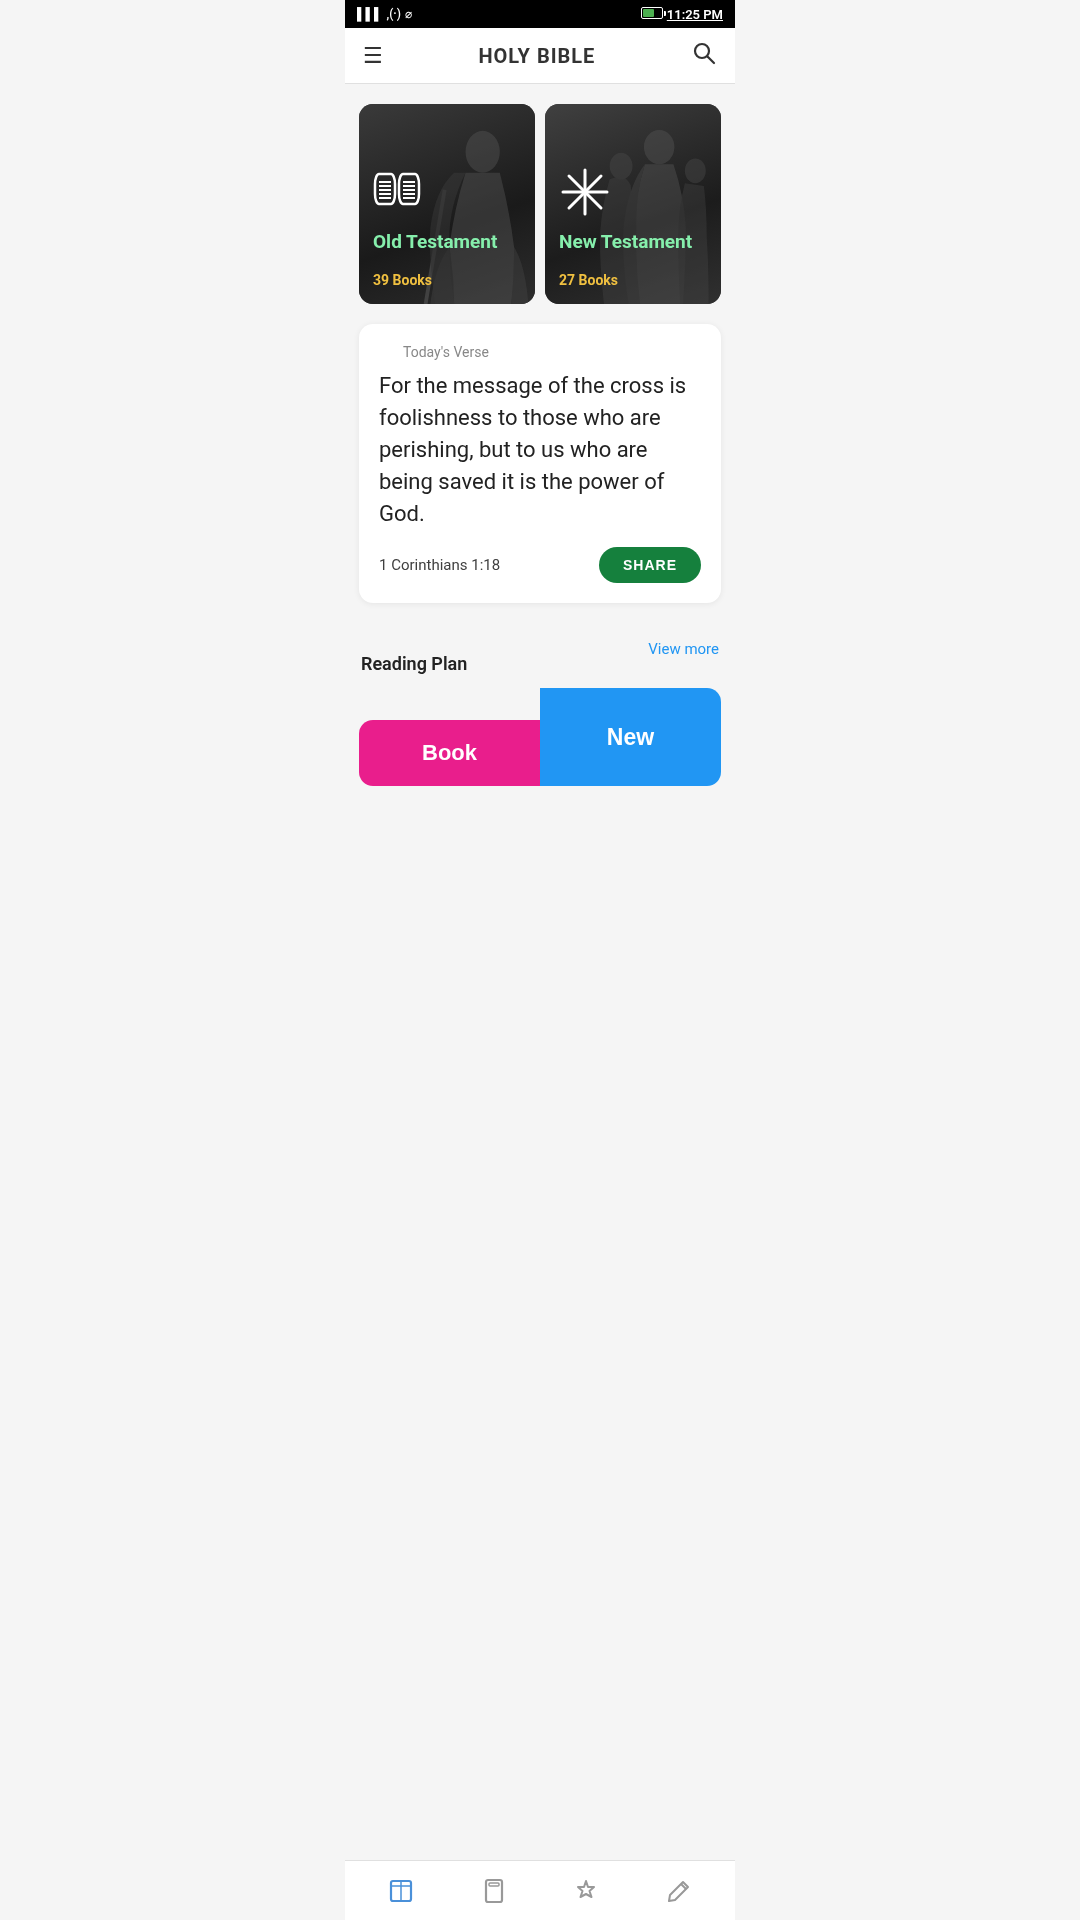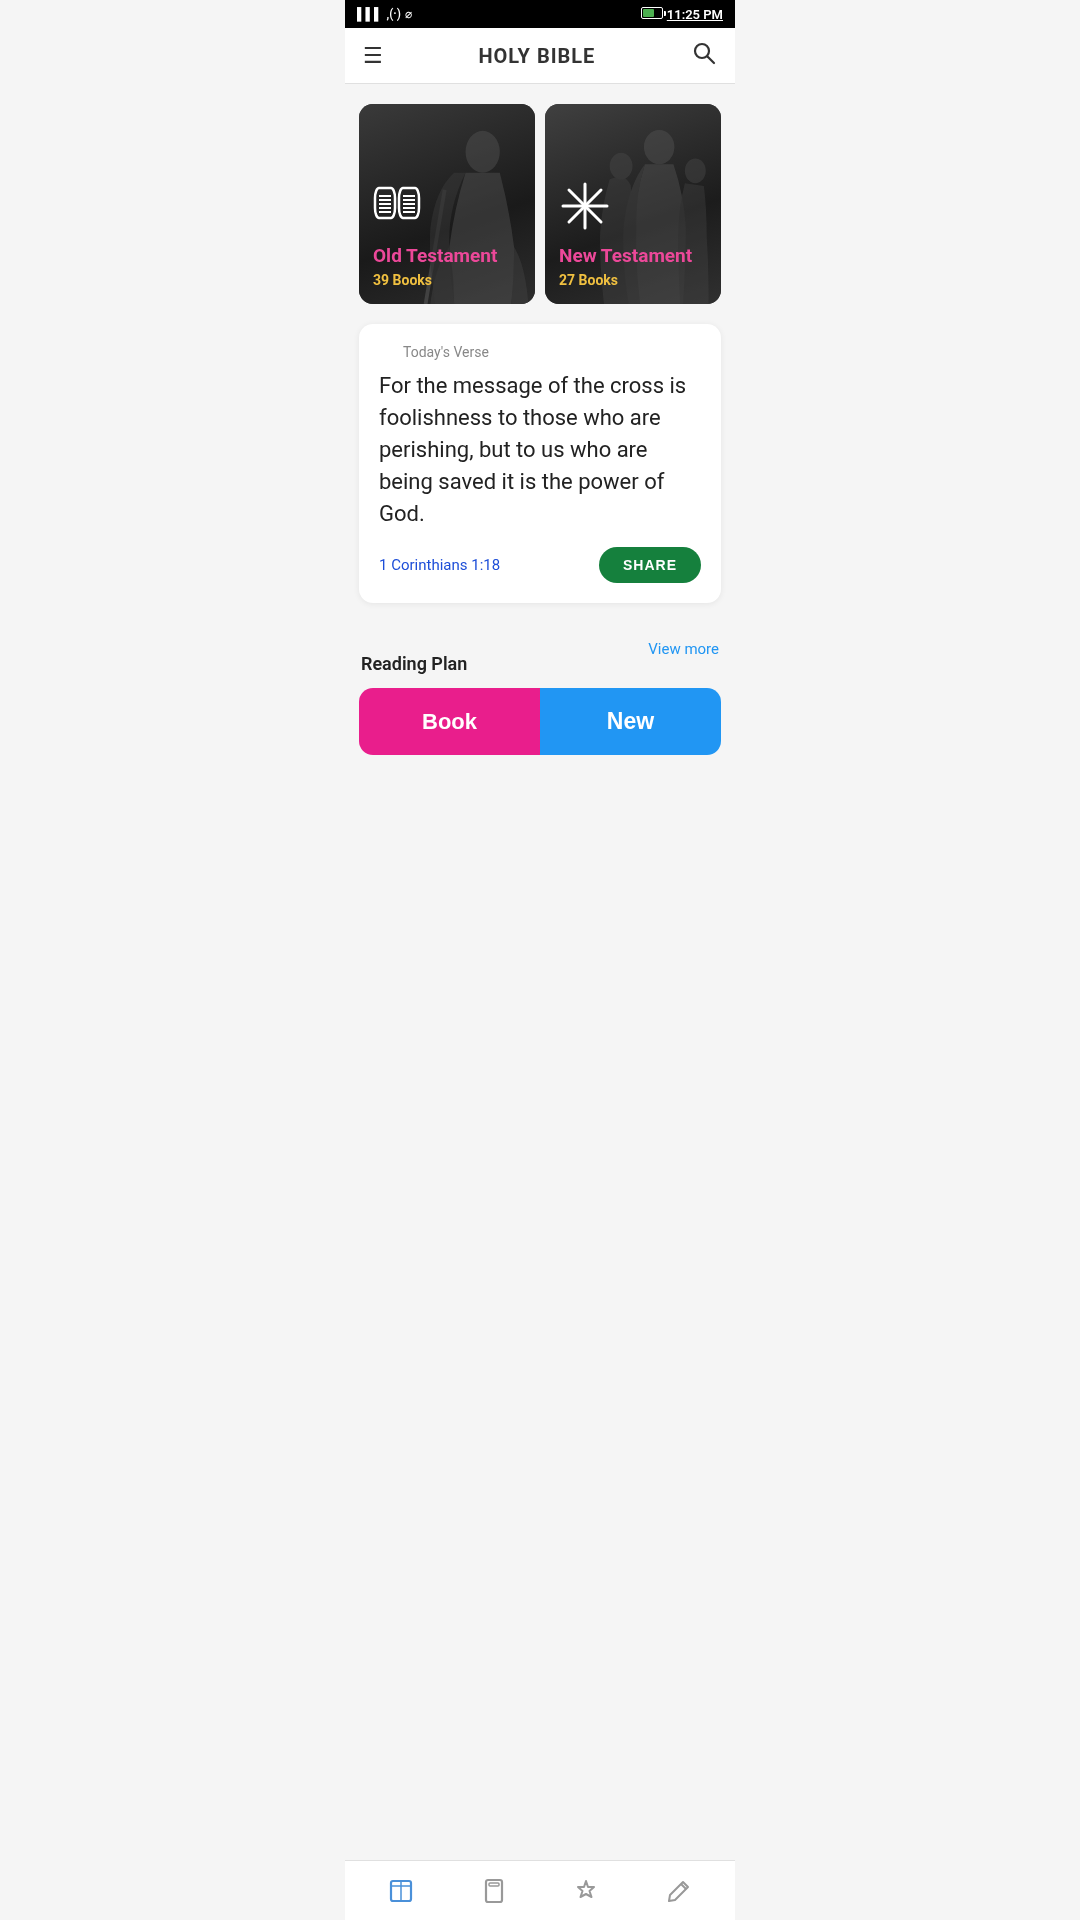--- a/index.html
+++ b/index.html
@@ -105,22 +105,22 @@
       background: linear-gradient(160deg, #404040 0%, #1c1c1c 60%, #303030 100%);
     }
     .testament-content {
       position: absolute;
       bottom: 16px;
       left: 14px;
     }
     .testament-name {
       font-size: 19px;
       font-weight: 700;
-      color: #ec4899;
-      margin-bottom: 5px;
+      color: #86efac;
+      margin-bottom: 19px;
     }
     .testament-books {
       font-size: 14px;
       font-weight: 700;
       color: #f0c040;
     }
 
     
     .ot-icon-svg, .nt-icon-svg {
       width: 52px;
@@ -149,21 +149,21 @@
       font-weight: 400;
       margin-bottom: 18px;
     }
     .verse-footer {
       display: flex;
       align-items: center;
       justify-content: space-between;
     }
     .verse-reference {
       font-size: 15px;
-      color: #1d4ed8;
+      color: #404040;
     }
     .share-btn {
       background: #15803d;
       color: #fff;
       border: none;
       border-radius: 25px;
       padding: 10px 24px;
       font-size: 14px;
       font-weight: 700;
       letter-spacing: 1px;
@@ -199,20 +199,21 @@
       flex: 1;
       background: #e91e8c;
       color: #fff;
       font-size: 22px;
       font-weight: 700;
       padding: 20px 10px;
       border-radius: 14px 0 0 14px;
       border: none;
       cursor: pointer;
       text-align: center;
+      margin-top: 32px;
     }
     .reading-tab-new {
       flex: 1;
       background: #2196f3;
       color: #fff;
       font-size: 23px;
       font-weight: 700;
       padding: 20px 10px;
       border-radius: 0 14px 14px 0;
       border: none;

